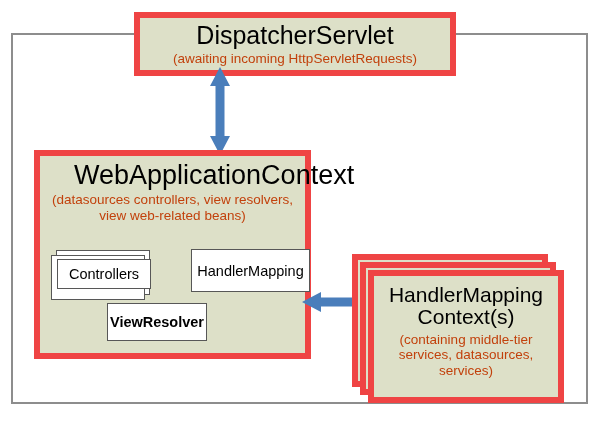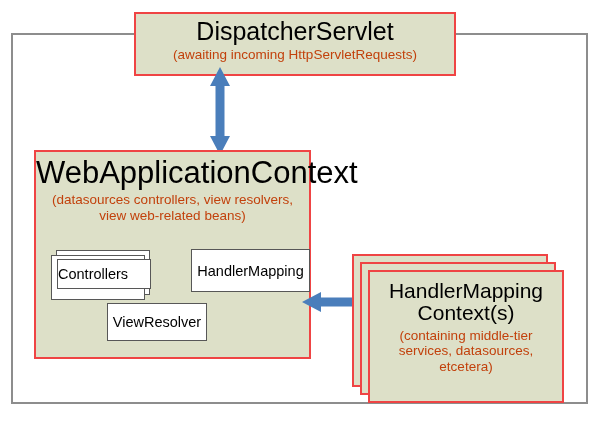--- a/index.html
+++ b/index.html
@@ -27,21 +27,21 @@
     height: 371px;
     border: 2px solid #8d8d8d;
     box-sizing: border-box;
     background: transparent;
   }
 
   
   .obox {
     position: absolute;
     background: #dde0c8;
-    border: 2px solid #ef4444;
+    border: 6px solid #ef4444;
     box-sizing: border-box;
   }
   
   .wbox {
     position: absolute;
     background: #ffffff;
     border: 1px solid #575757;
     box-sizing: border-box;
   }
 
@@ -67,40 +67,40 @@
   #dispatcher-box .title { font-size: 25px; margin-top: 4px; }
   #dispatcher-box .subtitle { font-size: 13.5px; margin-top: 3px; }
 
   
   #wac-box {
     left: 34px;
     top: 150px;
     width: 277px;
     height: 209px;
   }
-  #wac-box .title { font-size: 31px; margin-top: 5px; }
+  #wac-box .title { font-size: 27px; margin-top: 5px; padding-left: 34px; }
   #wac-box .subtitle { font-size: 13.5px; margin-top: 3px; }
 
   
   #controllers-shadow2 { left: 56px; top: 250px; width: 94px; height: 45px; }
   #controllers-shadow1 { left: 51px; top: 255px; width: 94px; height: 45px; }
   #controllers-box {
     left: 57px; top: 259px; width: 94px; height: 30px;
-    display: flex; align-items: center; 
+    display: flex; align-items: center; justify-content: center;
     font-size: 14.5px; color: #000;
   }
   #handlermapping-box {
     left: 168px; top: 249px; width: 119px; height: 43px;
     display: flex; align-items: center; justify-content: center;
     font-size: 14.5px; color: #000; margin-left: 23px;
   }
   #viewresolver-box {
     left: 107px; top: 303px; width: 100px; height: 38px;
     display: flex; align-items: center; justify-content: center;
-    font-size: 14.5px; color: #000;
+    font-size: 14.5px; color: #000; font-weight: bold;
   }
 
   
   #wacs-shadow2 { left: 352px; top: 254px; width: 196px; height: 133px; }
   #wacs-shadow1 { left: 360px; top: 262px; width: 196px; height: 133px; }
   #wacs-box { left: 368px; top: 270px; width: 196px; height: 133px; }
   #wacs-box .title { font-size: 21px; margin-top: 8px; }
   #wacs-box .subtitle { font-size: 13.5px; margin-top: 4px; }
 
   
@@ -157,17 +157,17 @@
   <div class="obox" id="wacs-shadow2"></div>
   <div class="obox" id="wacs-shadow1"></div>
   <div class="obox" id="wacs-box">
     <div class="title">
       <div>HandlerMapping</div>
       <div>Context(s)</div>
     </div>
     <div class="subtitle">
       <div>(containing middle-tier</div>
       <div>services, datasources,</div>
-      <div>etcetera)</div>
+      <div>services)</div>
     </div>
   </div>
 
 </div>
 
 </body></html>

